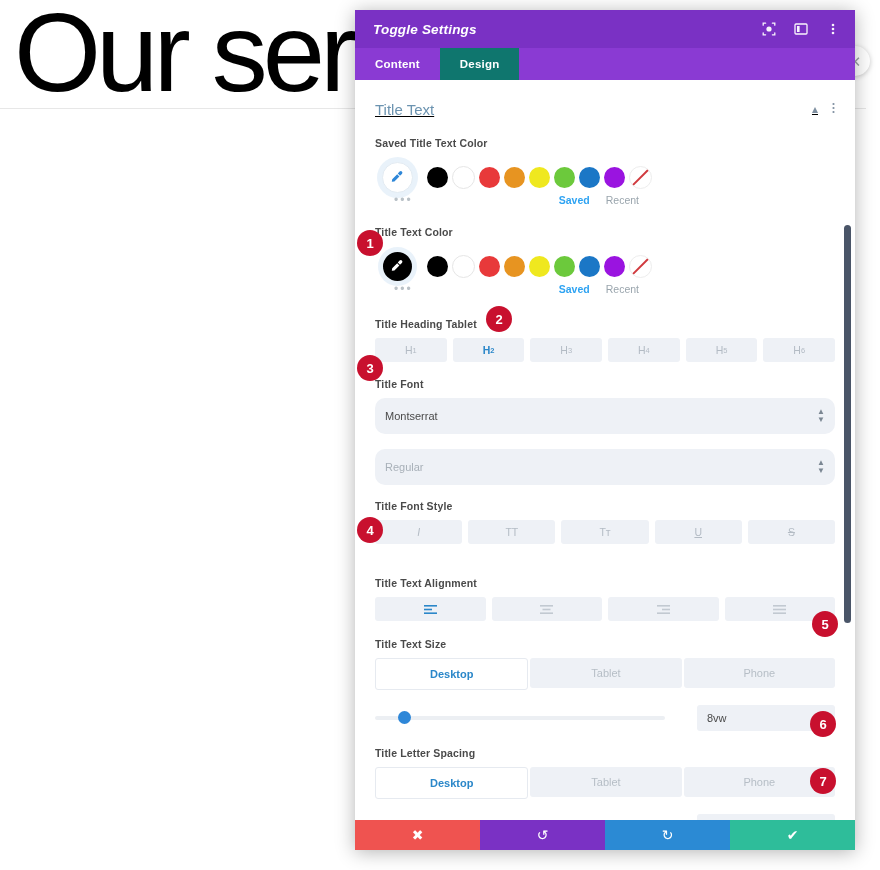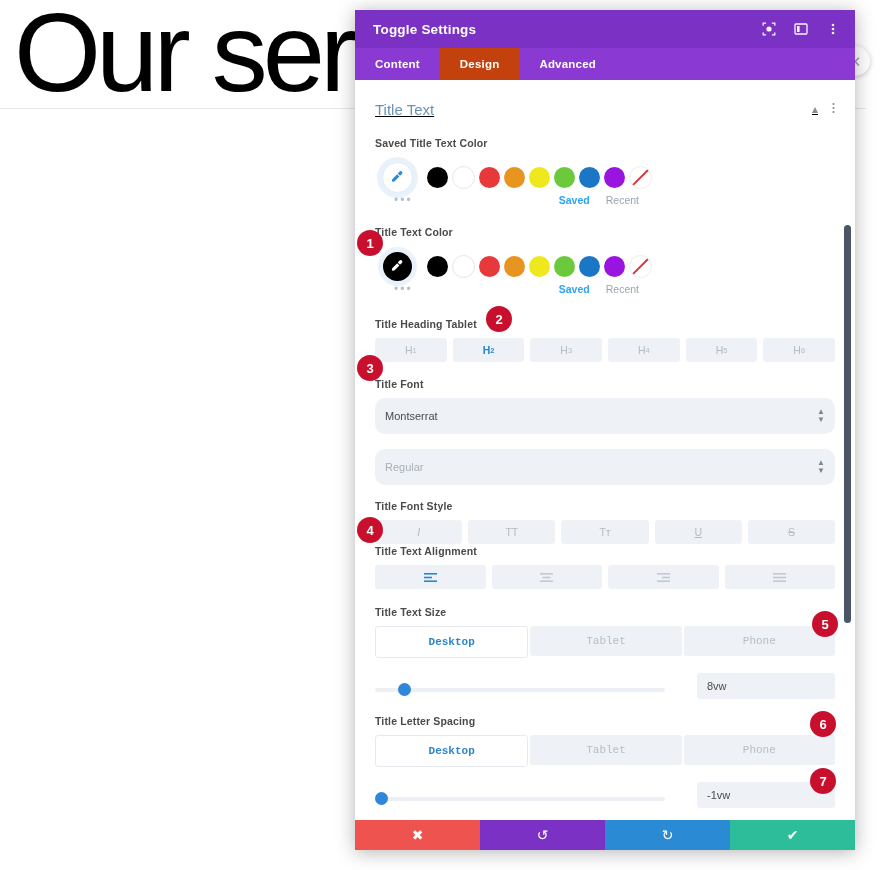--- a/index.html
+++ b/index.html
@@ -79,20 +79,21 @@
   }
 
   
   .modal-header {
     height: 38px;
     background: #7a31c4;
     display: flex;
     align-items: center;
     padding: 0 14px 0 18px;
     flex: none;
+    font-style: italic;
   }
   .modal-title {
     color: #ffffff;
     font-size: 13.5px;
     font-weight: bold;
     letter-spacing: .2px;
     flex: 1;
   }
   .hdr-icons { display: flex; align-items: center; gap: 16px; }
   .hdr-ico {
@@ -113,21 +114,21 @@
   .tab {
     display: flex;
     align-items: center;
     justify-content: center;
     padding: 0 20px;
     color: #ffffff;
     font-size: 11.5px;
     font-weight: bold;
     letter-spacing: .2px;
   }
-  .tab.active { background: #c2410c; }
+  .tab.active { background: #0f766e; }
 
   
   .modal-body {
     flex: 1;
     position: relative;
     background: #ffffff;
     overflow: hidden;
   }
   .scroll-inner {
     position: absolute;
@@ -252,21 +253,21 @@
   .sel .caret {
     position: absolute;
     right: 10px;
     color: #7b8793;
     font-size: 8px;
     line-height: 8px;
     text-align: center;
   }
 
   
-  .devtabs { display: flex; gap: 2px; font-family: Liberation Mono, monospace; }
+  .devtabs { display: flex; gap: 2px; }
   .devtab {
     flex: 1;
     height: 30px;
     background: #eef1f6;
     display: flex;
     align-items: center;
     justify-content: center;
     font-size: 11px;
     color: #b6bec6;
     border-radius: 3px;
@@ -274,21 +275,21 @@
   .devtab.active {
     background: #ffffff;
     border: 1px solid #e6eaf0;
     color: #2b87c9;
     font-weight: bold;
   }
 
   
   .slider-row {
     display: flex;
-    align-items: flex-end;
+    align-items: center;
     margin-top: 15px;
     gap: 0;
   }
   .slider {
     position: relative;
     height: 18px;
     flex: 1;
     margin-right: 32px;
   }
   .slider-track {
@@ -412,21 +413,20 @@
           <circle cx="2" cy="7" r="1.3" fill="#fff"></circle>
           <circle cx="2" cy="11" r="1.3" fill="#fff"></circle>
         </svg>
       </div>
     </div>
   </div>
 
   <div class="modal-tabs">
     <div class="tab">Content</div>
     <div class="tab active">Design</div>
-    <div class="tab">Advanced</div>
   </div>
 
   <div class="modal-body">
     <div class="scroll-inner">
 
       <div class="section-head">
         <div class="sh-title">Title Text</div>
         <div class="sh-ico">▴</div>
         <div class="sh-ico">
           <svg width="3" height="12" viewBox="0 0 3 12">
@@ -548,21 +548,21 @@
         <div class="field-label">Title Font Style</div>
         <div class="seg">
           <div class="seg-btn" style="font-style:italic">I</div>
           <div class="seg-btn">TT</div>
           <div class="seg-btn">Tᴛ</div>
           <div class="seg-btn" style="text-decoration:underline">U</div>
           <div class="seg-btn" style="text-decoration:line-through">S</div>
         </div>
       </div>
 
-      <div class="field" style="margin-top:1px">
+      <div class="field" style="margin-top:33px">
         <div class="field-label">Title Text Alignment</div>
         <div class="seg">
           <div class="seg-btn active">
             <svg width="15" height="11" viewBox="0 0 15 11">
               <rect x="1" y="1" width="13" height="1.6" fill="#2b87c9"></rect>
               <rect x="1" y="4.7" width="8" height="1.6" fill="#2b87c9"></rect>
               <rect x="1" y="8.4" width="13" height="1.6" fill="#2b87c9"></rect>
             </svg>
           </div>
           <div class="seg-btn">

